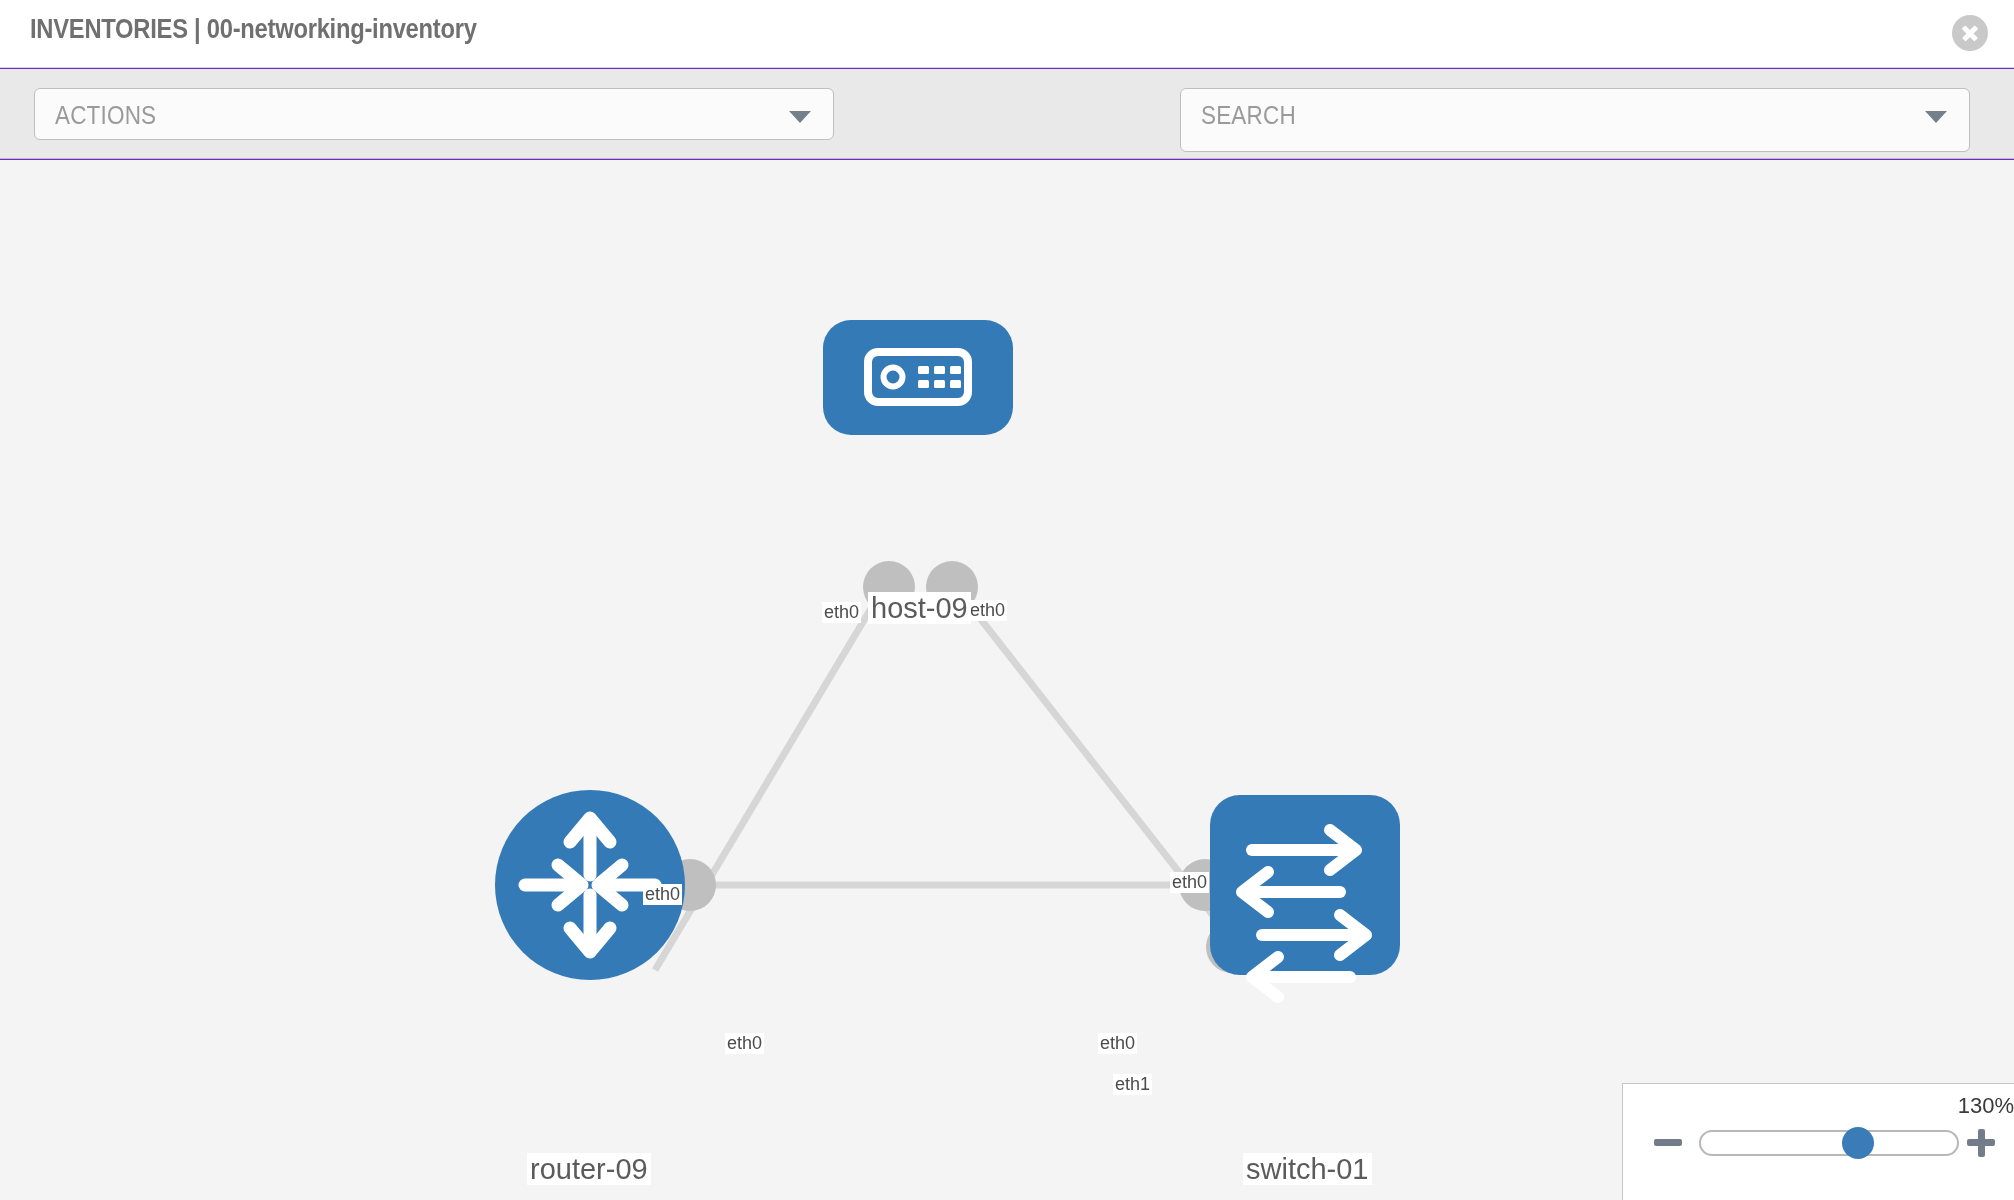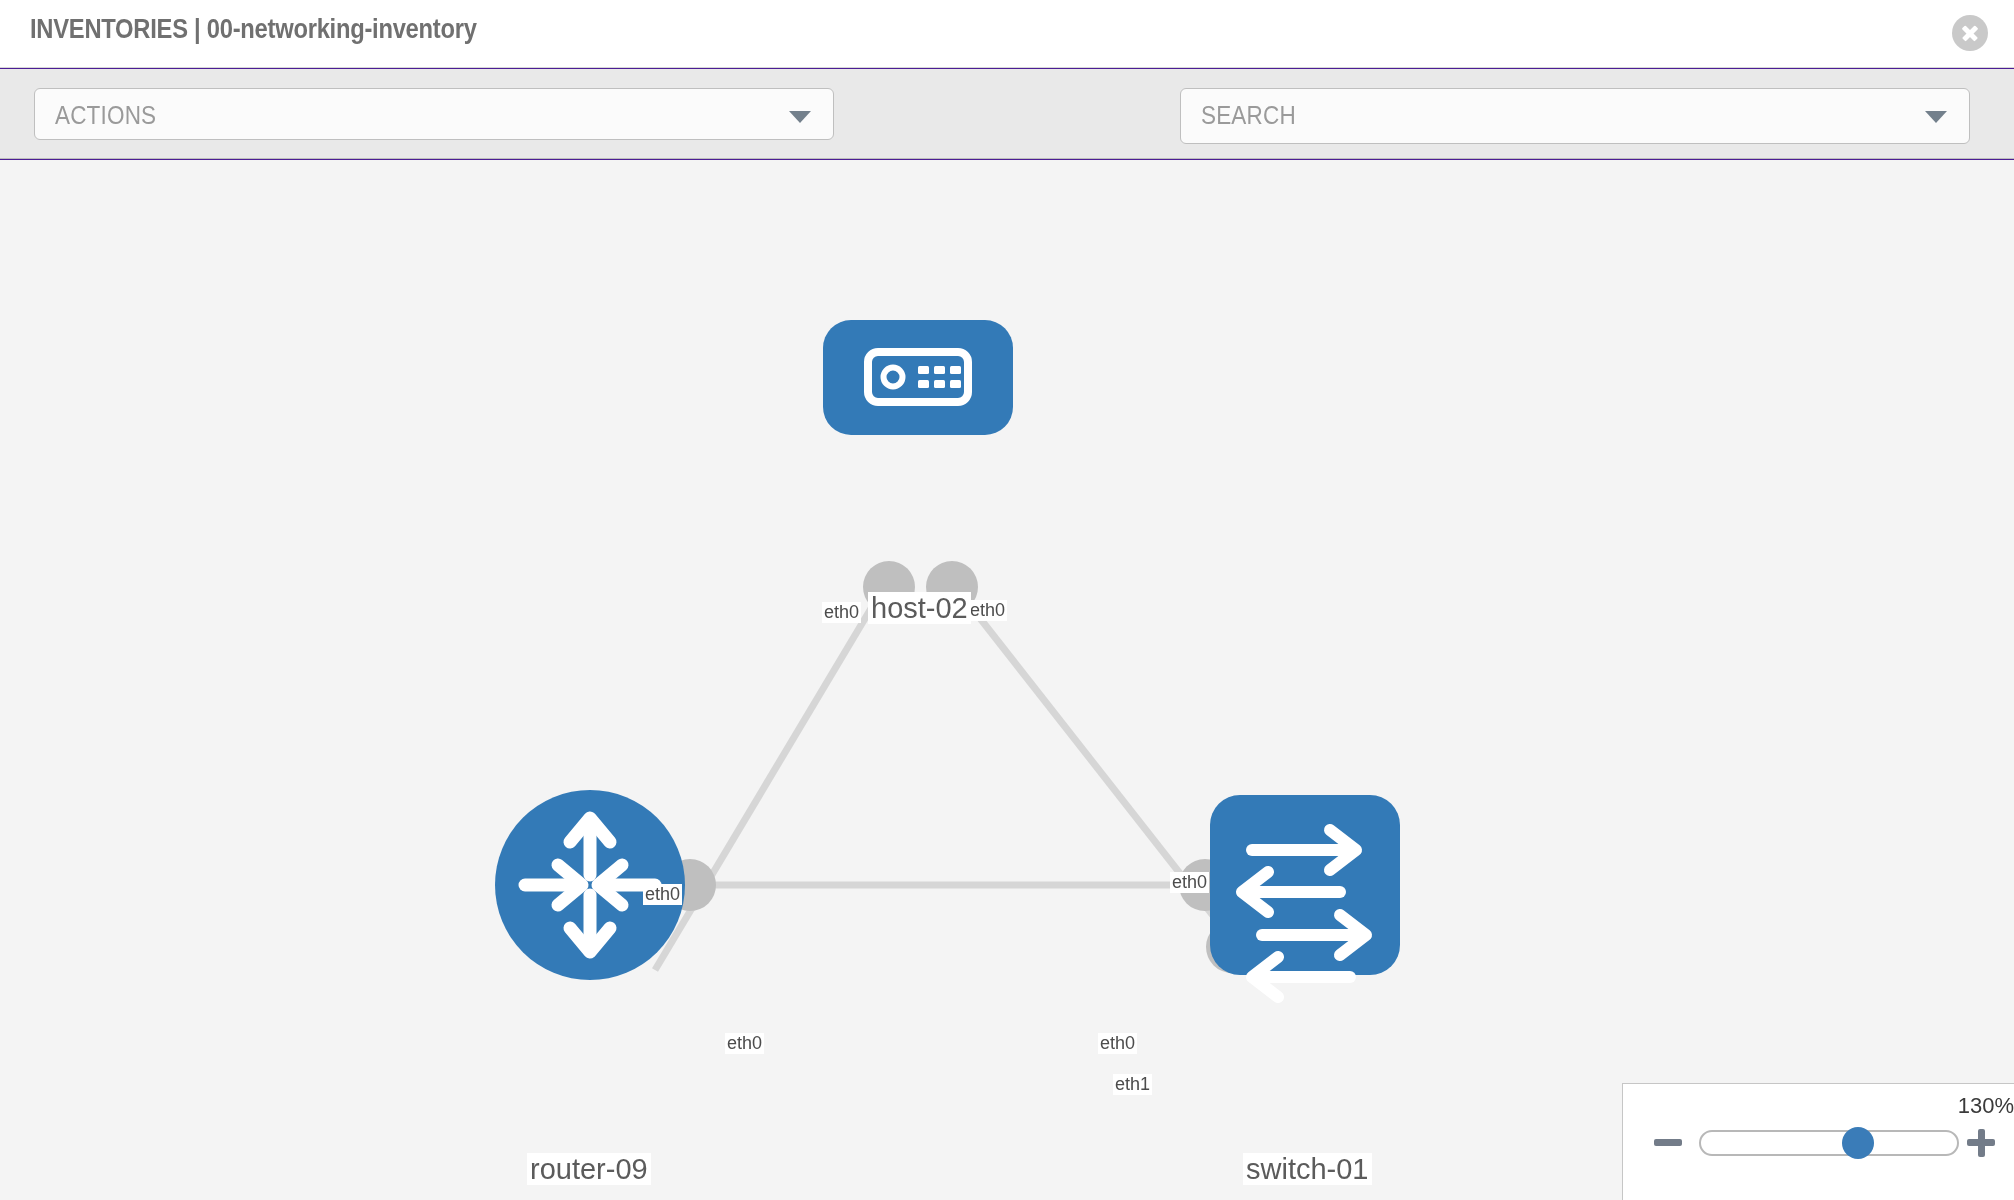--- a/index.html
+++ b/index.html
@@ -7,21 +7,21 @@
     margin: 0; padding: 0;
     width: 2014px; height: 1200px;
     background: #ffffff;
     font-family: "Liberation Sans", sans-serif;
     overflow: hidden;
   }
   #app {
     position: relative;
     width: 2014px;
     height: 1200px;
-    background: #4c1d95;
+    background: #6d28d9;
   }
 
   
   .header {
     position: absolute;
     left: 0; top: 0;
     width: 2014px; height: 68px;
     background: #ffffff;
     border-bottom: 1px solid #d7d7d7;
   }
@@ -94,21 +94,21 @@
     top: 90px;
     width: 46px; height: 46px;
     cursor: pointer;
   }
   .wrench-icon { left: 1040px; }
   .key-icon    { left: 1108px; }
 
   .search-box {
     position: absolute;
     left: 1180px; top: 19px;
-    width: 790px; height: 56px;
+    width: 790px; height: 64px;
     background: #fbfbfb;
     border: 1px solid #bfbfbf;
     border-radius: 6px;
   }
   .search-box .sel-label {
     position: absolute;
     left: 20px; top: 12px;
     font-size: 25px;
     color: #9a9a9a;
     letter-spacing: 0.2px;
@@ -308,21 +308,21 @@
 
     <div class="iface-label" style="left:822px; top:442px;">eth0</div>
     <div class="iface-label" style="left:968px; top:440px;">eth0</div>
     <div class="iface-label" style="left:643px; top:724px;">eth0</div>
     <div class="iface-label" style="left:1170px; top:712px;">eth0</div>
     <div class="iface-label" style="left:725px; top:873px;">eth0</div>
 
     <div class="iface-label" style="left:1098px; top:873px;">eth0</div>
     <div class="iface-label" style="left:1113px; top:873px;margin-top:41px;">eth1</div>
 
-    <div class="node-label big" style="left:868px; top:432px;">host-02</div>
+    <div class="node-label big" style="left:868px; top:432px;">host-09</div>
     <div class="node-label big" style="left:527px; top:993px;">router-09</div>
     <div class="node-label big" style="left:1243px; top:993px;">switch-01</div>
   </div>
 
   <div class="zoom-panel">
     <div class="zoom-pct">130%</div>
     <div class="zoom-minus">
       <span class="bar"></span>
     </div>
     <div class="zoom-slider">

